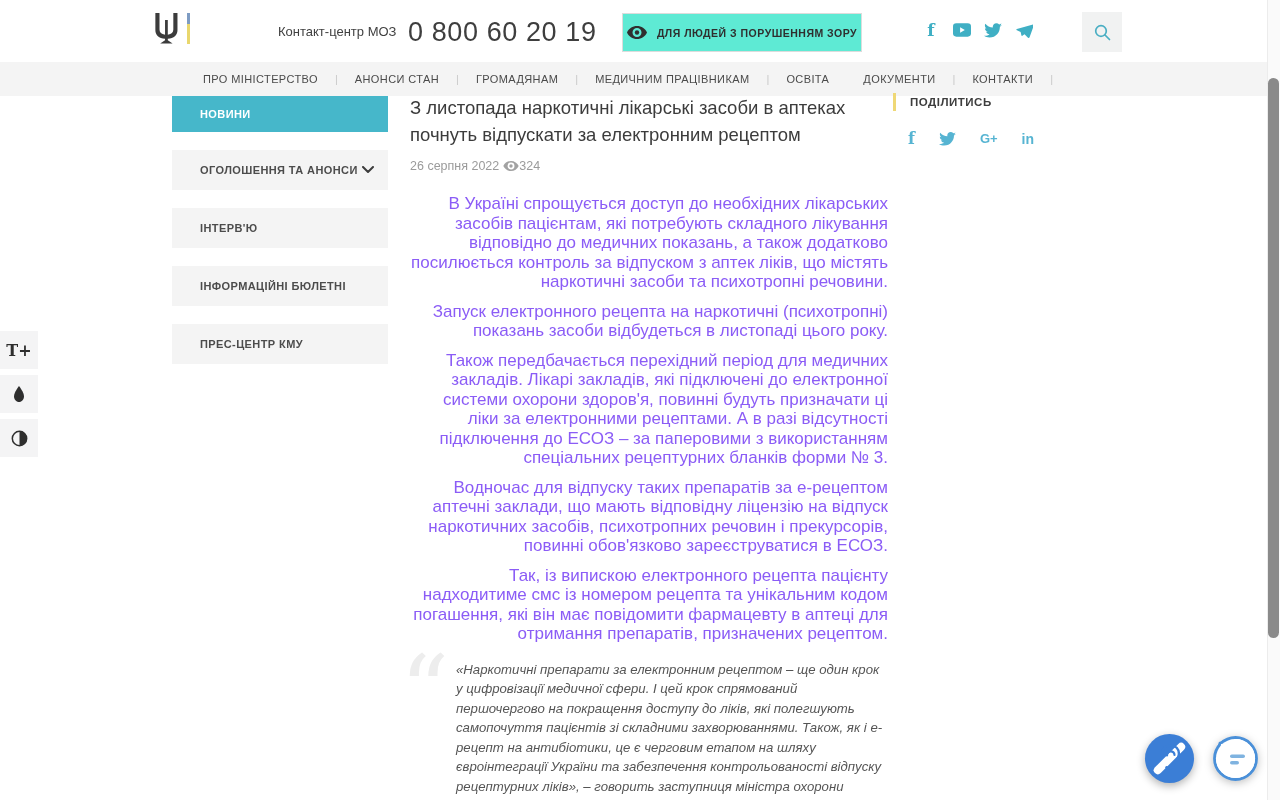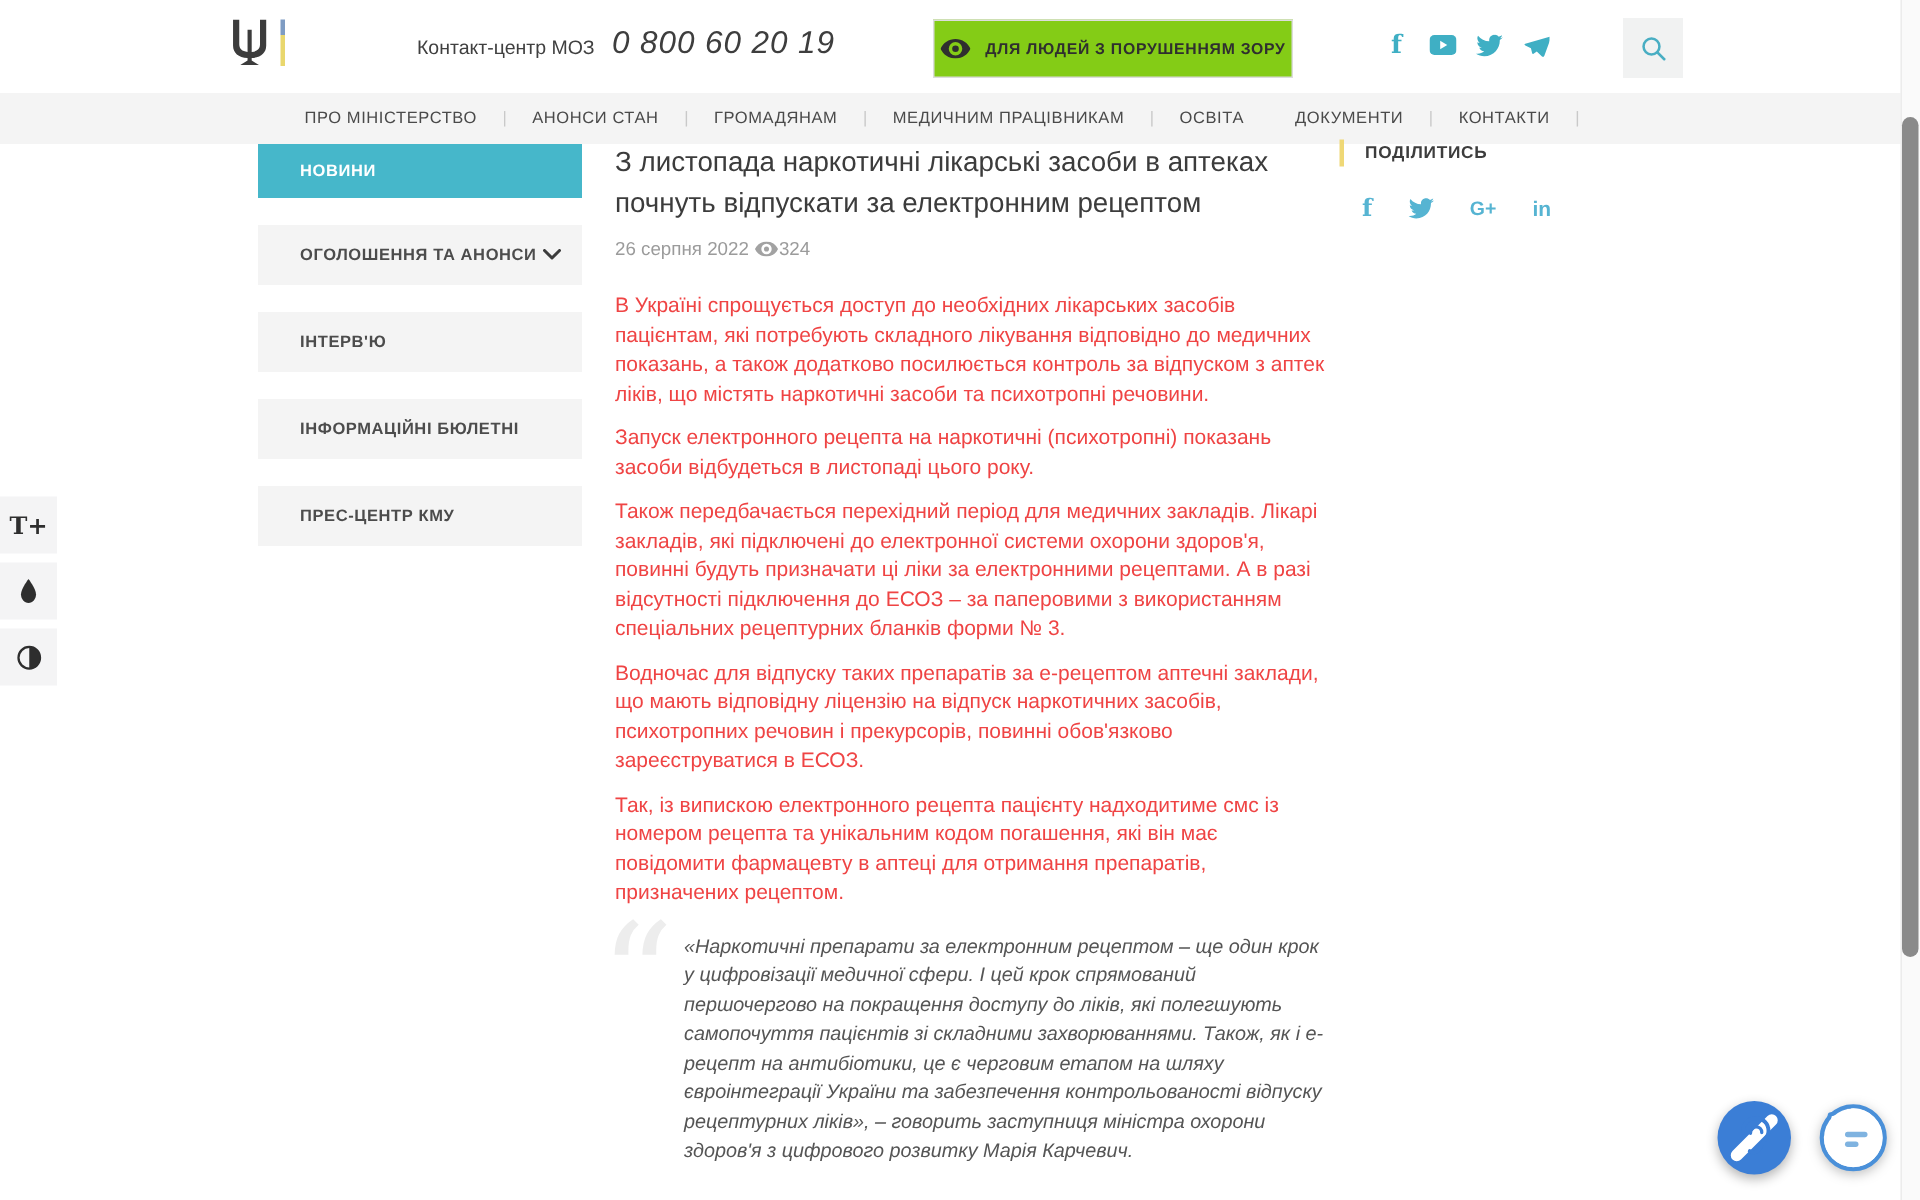--- a/index.html
+++ b/index.html
@@ -2,23 +2,23 @@
 <html><head>
 <meta charset="utf-8">
 <style>
   html,body{margin:0;padding:0;width:1280px;height:800px;overflow:hidden;background:#fff;
     font-family:"Liberation Sans",sans-serif;}
   
   .header{position:absolute;top:0;left:0;width:1280px;height:62px;background:#fff;}
   .logo{position:absolute;left:155px;top:13px;display:flex;align-items:flex-start;gap:8px;}
   .flag-line{width:3px;height:31px;background:linear-gradient(#7e9cc3 0 34%,#e9d76d 34% 100%);}
   .contact-label{position:absolute;left:278px;top:24px;font-size:13px;color:#404040;}
-  .phone{position:absolute;left:408px;top:17px;font-size:21px;color:#3e3e3e;letter-spacing:.6px;font-style:italic;}
+  .phone{position:absolute;left:408px;top:17px;font-size:27px;color:#3e3e3e;letter-spacing:.6px;}
   .vision-btn{position:absolute;left:622px;top:13px;width:238px;height:37px;border:1px solid #dcdcdc;
-    background:#84cc16;display:flex;align-items:center;justify-content:center;gap:10px;cursor:pointer;}
+    background:#5eead4;display:flex;align-items:center;justify-content:center;gap:10px;cursor:pointer;}
   .vision-btn span{font-size:10.5px;font-weight:700;color:#2f2f2f;letter-spacing:.5px;}
   .header-social{position:absolute;left:922px;top:21px;display:flex;gap:13px;align-items:center;}
   .hs-icon{width:18px;height:18px;display:flex;align-items:center;justify-content:center;
     color:#3fafc4;font-weight:700;cursor:pointer;}
   .search-btn{position:absolute;left:1082px;top:12px;width:40px;height:40px;background:#f1f2f2;
     display:flex;align-items:center;justify-content:center;cursor:pointer;}
   
   .navbar{position:absolute;top:62px;left:0;width:1280px;height:34px;background:#f4f4f4;
     display:flex;align-items:center;padding-left:186px;box-sizing:border-box;}
   .nav-item{font-size:11px;font-weight:400;color:#4a4a4a;letter-spacing:.4px;padding:0 17px;
@@ -29,21 +29,21 @@
   .sidebar{position:absolute;top:96px;left:172px;width:216px;}
   .side-item{background:#f4f4f4;margin-bottom:18px;height:40px;display:flex;align-items:center;
     padding:0 14px 0 28px;font-size:11px;font-weight:700;color:#4c4c4c;letter-spacing:.4px;
     cursor:pointer;justify-content:space-between;}
   .side-item.active{background:#46b7ca;color:#fff;height:36px;}
   
   .article{position:absolute;top:94px;left:410px;width:478px;}
   .title{font-size:18.5px;color:#3c3c3c;line-height:27px;font-weight:500;}
   .meta{margin-top:11px;display:flex;align-items:center;gap:0;color:#9b9b9b;font-size:12.5px;}
   .body{margin-top:21px;}
-  .para{font-size:14px;line-height:19.5px;color:#ef4444;margin:0 0 10px 0;}
+  .para{font-size:17px;line-height:19.5px;color:#8b5cf6;margin:0 0 10px 0;text-align:right;}
   .quote-wrap{position:relative;margin-top:16px;padding-left:46px;}
   .quote-mark{position:absolute;left:-10px;top:-18px;font-family:"DejaVu Serif",serif;
     font-size:96px;color:#ededed;line-height:1;}
   .quote-text{font-style:italic;font-size:13.2px;line-height:19.5px;color:#555;position:relative;}
   .closing{margin-top:28px;}
   
   .share{position:absolute;top:93px;left:893px;width:170px;}
   .share-label{border-left:3px solid #efd876;padding-left:14px;font-size:11.5px;font-weight:700;
     color:#3d3d3d;letter-spacing:.5px;line-height:18px;}
   .share-icons{margin-top:18px;padding-left:15px;display:flex;gap:24px;align-items:center;}

